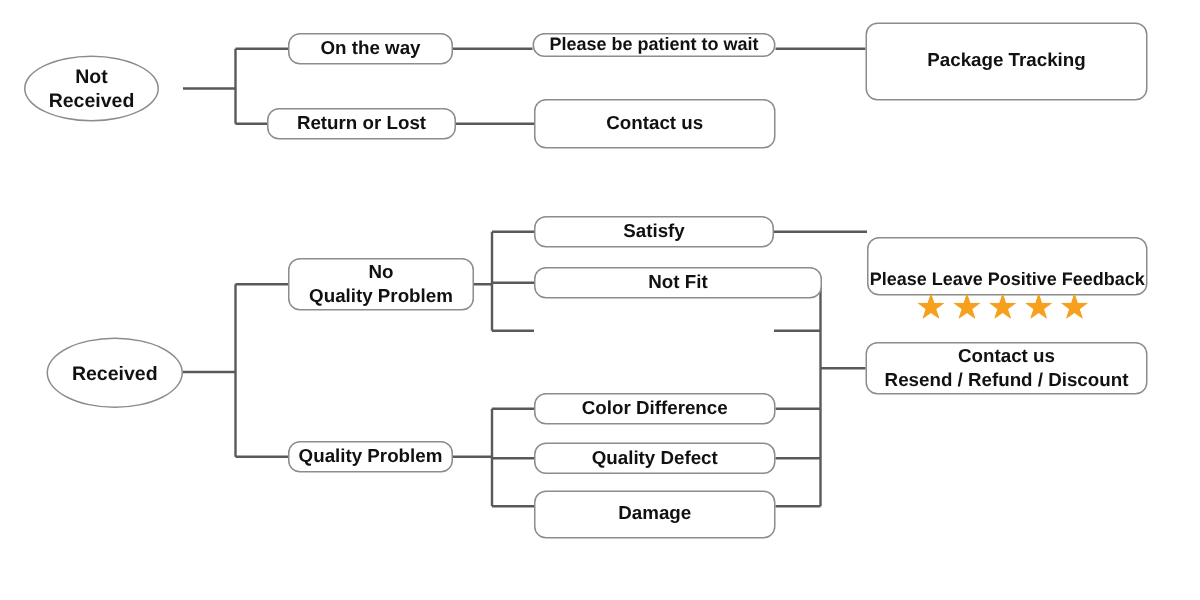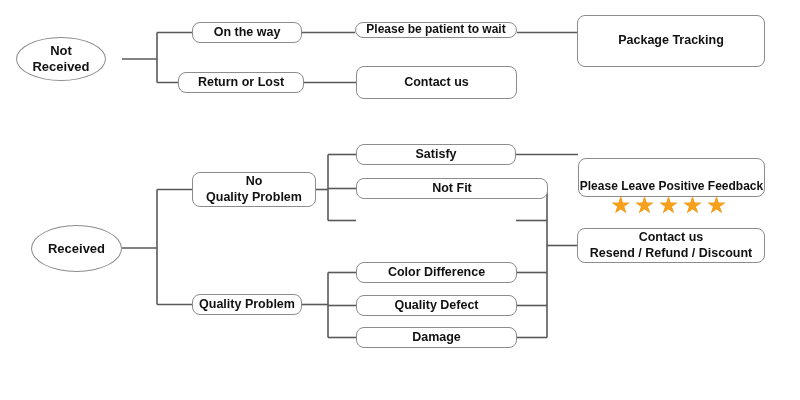--- a/index.html
+++ b/index.html
@@ -48,21 +48,21 @@
   #n-return-or-lost    { left: 178px; top: 72px;  width: 126px; height: 21px; }
   #n-contact-resend    { left: 356px; top: 66px;  width: 161px; height: 33px; }
   #n-received          { left: 31px;  top: 225px; width: 91px;  height: 47px; }
   #n-no-quality        { left: 192px; top: 172px; width: 124px; height: 35px; }
   #n-quality-problem   { left: 192px; top: 294px; width: 110px; height: 21px; }
   #n-satisfy           { left: 356px; top: 144px; width: 160px; height: 21px; }
   #n-not-fit           { left: 356px; top: 178px; width: 192px; height: 21px; }
   #n-wrong-delivery    { left: 356px; top: 210px; width: 160px; height: 21px; }
   #n-color-difference  { left: 356px; top: 262px; width: 161px; height: 21px; }
   #n-quality-defect    { left: 356px; top: 295px; width: 161px; height: 21px; }
-  #n-damage            { left: 356px; top: 327px; width: 161px; height: 21px; }
+  #n-damage            { left: 356px; top: 327px; width: 161px; height: 32px; }
   #n-feedback          { left: 578px; top: 136px; width: 187px; height: 39px; justify-content: flex-start; padding-top: 20px; font-size: 12px; margin-top: 22px; }
   #n-contact-final     { left: 577px; top: 228px; width: 188px; height: 35px; }
 
   .stars {
     color: #F7A01B;
     font-size: 20px;
     line-height: 20px;
     letter-spacing: 6px;
     margin-top: 0px;
     text-shadow: 0 0 0.5px #e08a0c;

